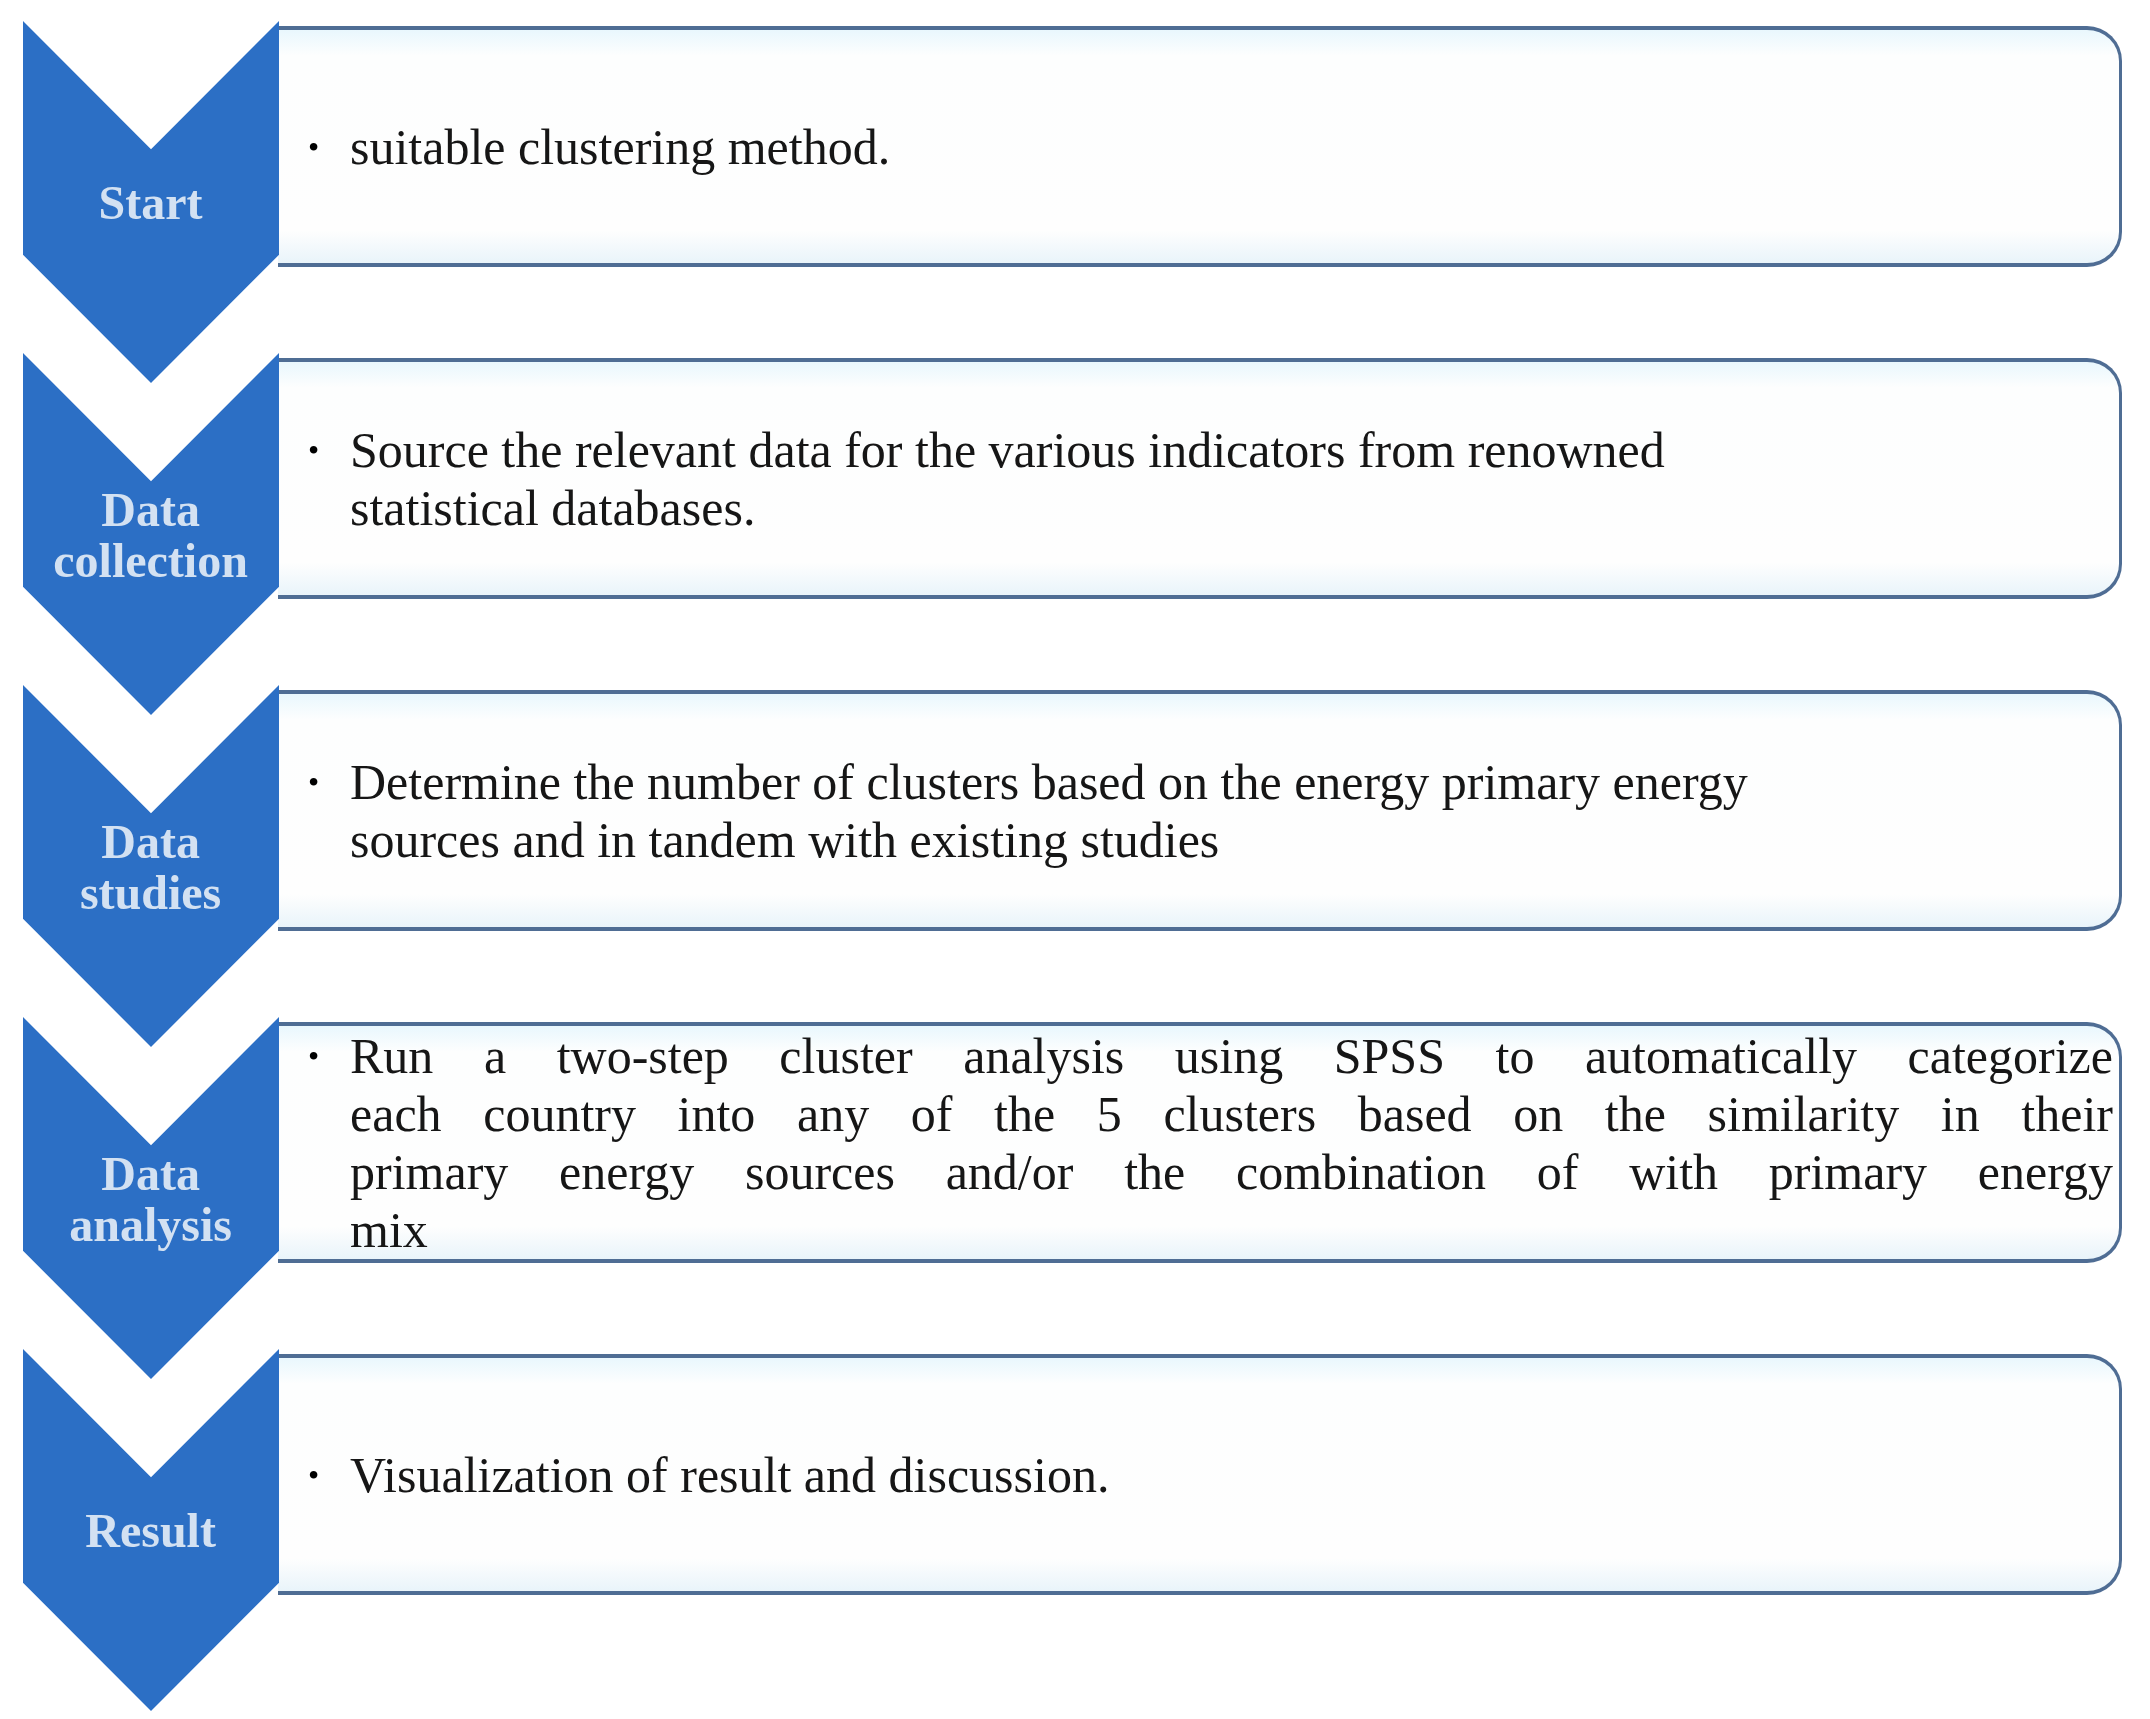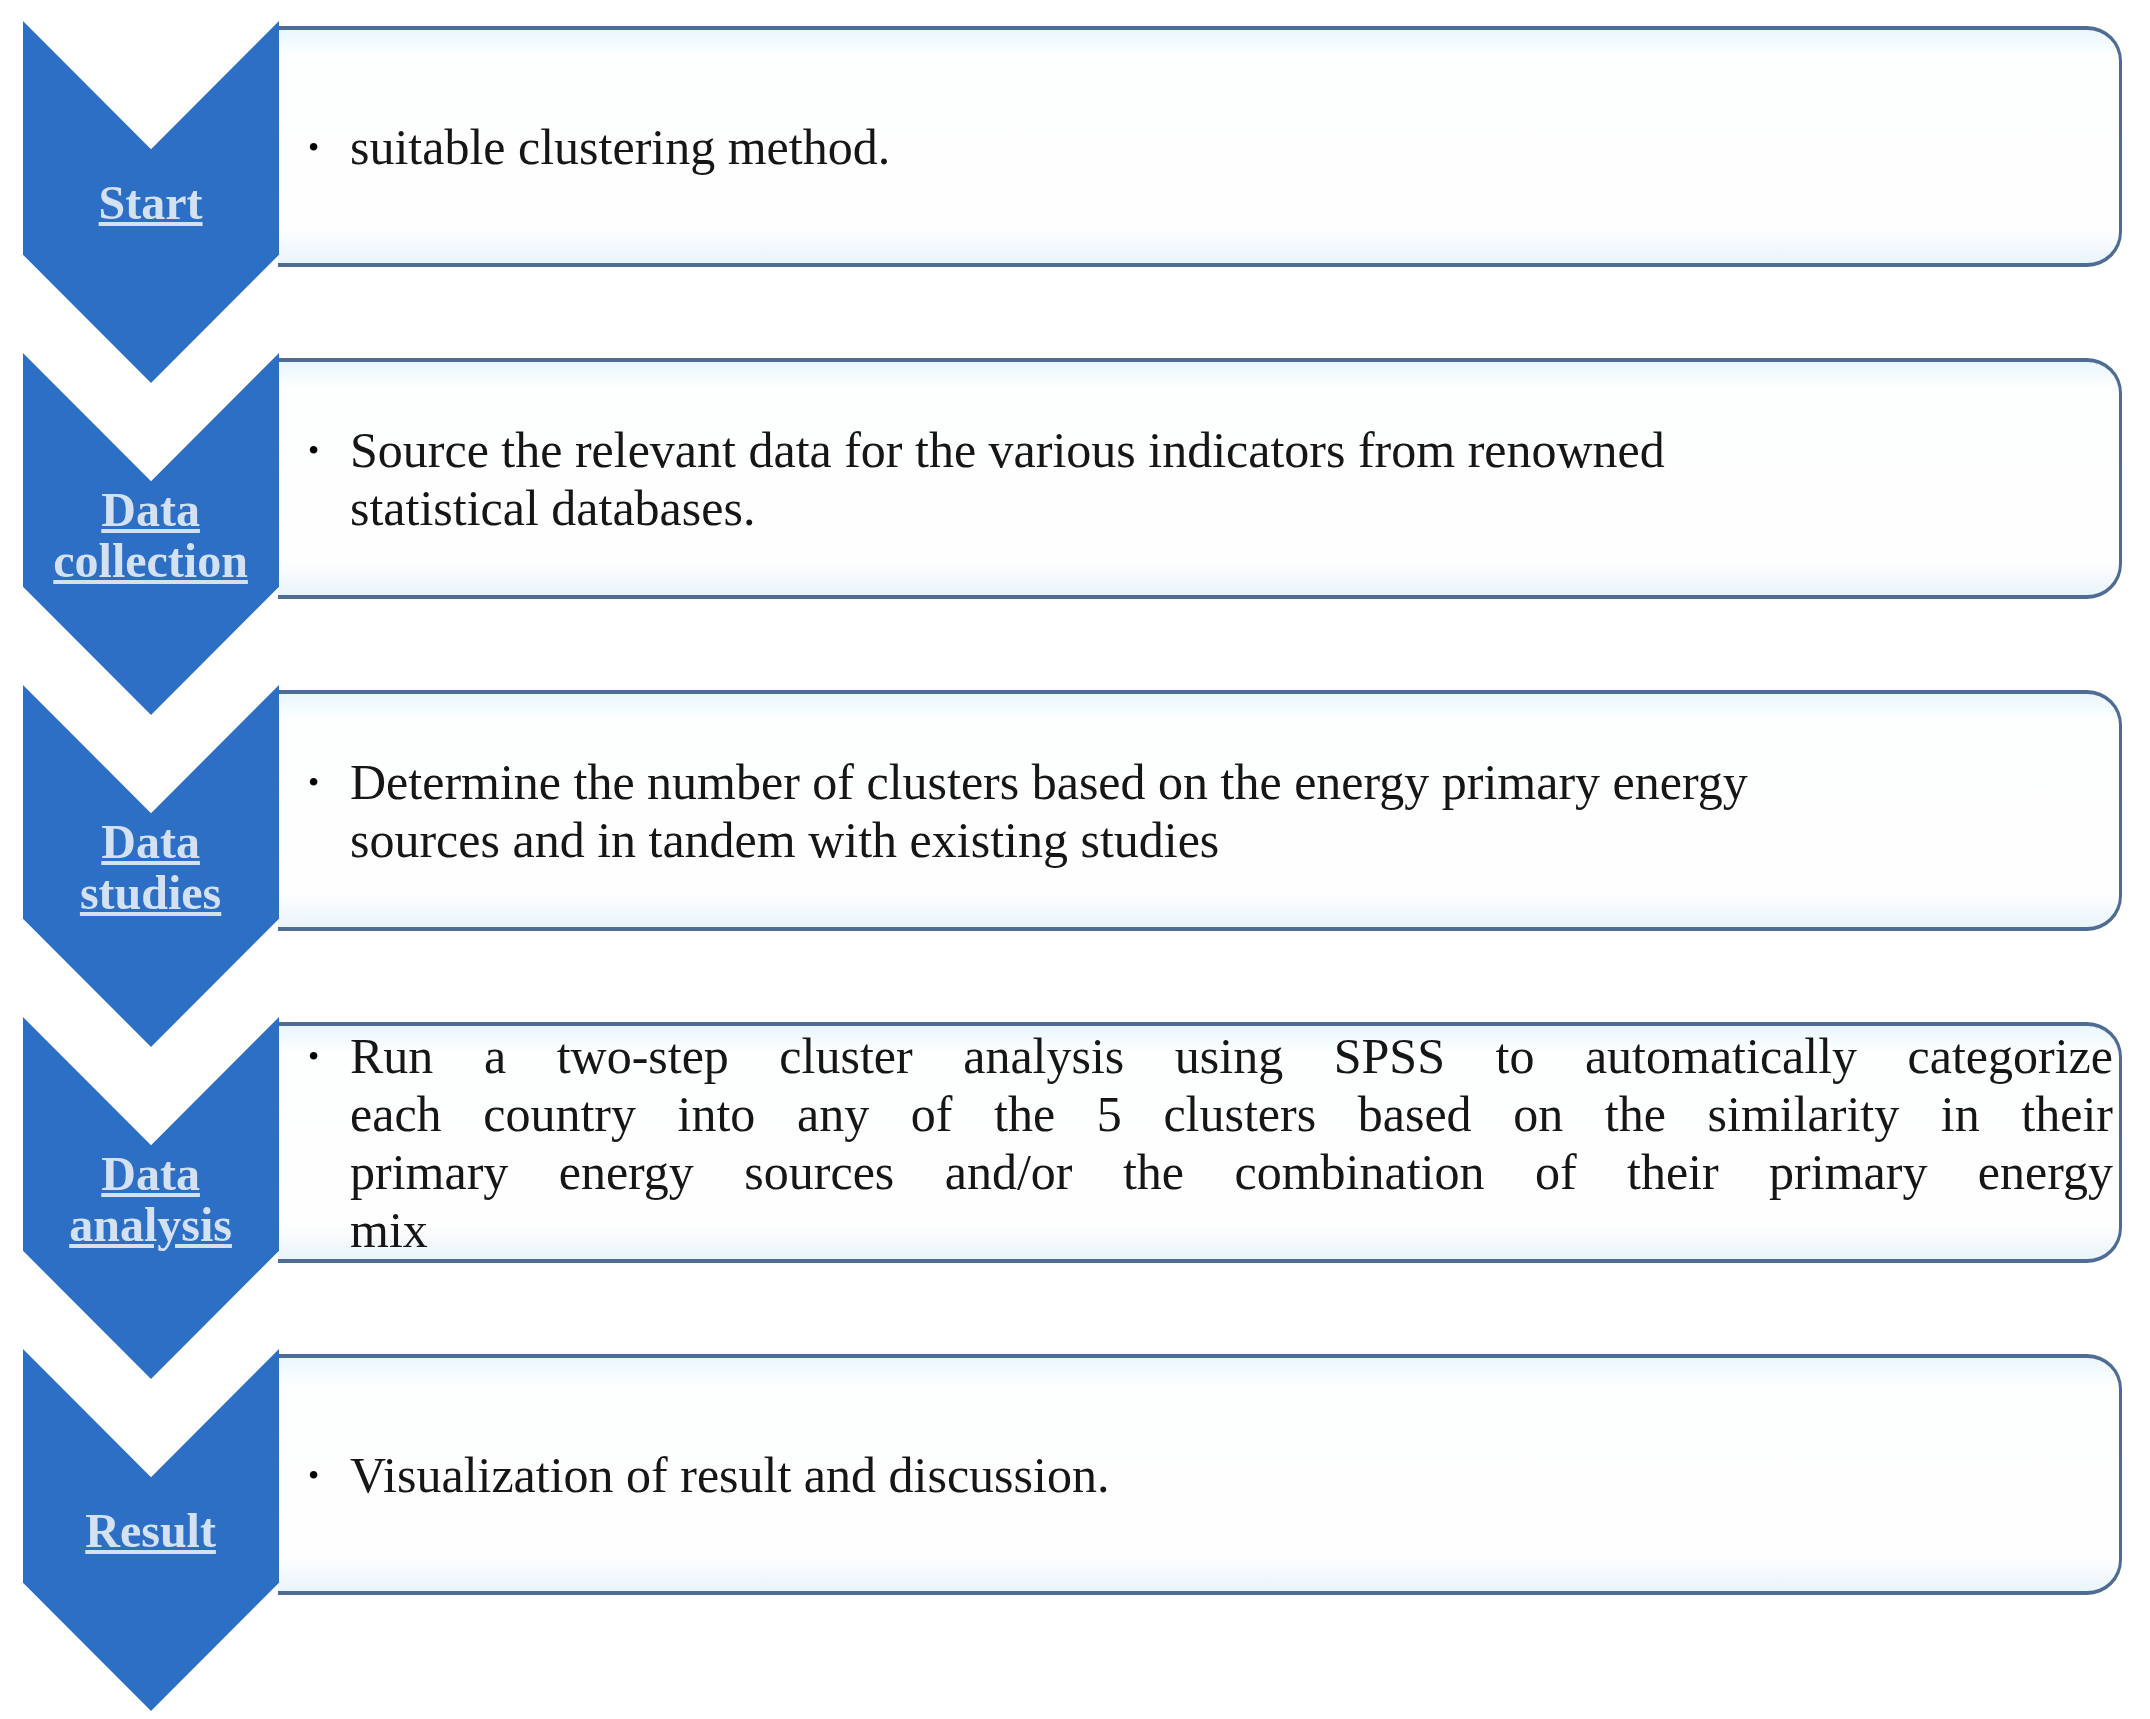--- a/index.html
+++ b/index.html
@@ -43,21 +43,20 @@
     z-index:3;
     display:flex;
     flex-direction:column;
     align-items:center;
     justify-content:center;
     color:var(--label-color);
     font-size:48px;
     font-weight:bold;
     line-height:51px;
     text-align:center;
-    text-decoration:underline;
   }
   .box{
     position:absolute;
     left:278px;
     top:26.4px;
     width:1844px;
     height:241px;
     box-sizing:border-box;
     background:linear-gradient(180deg,#e9f7fd 0%,#fdfefe 11%,#fefefe 86%,#e9f4fa 100%);
     border-style:solid;
@@ -150,21 +149,21 @@
     </svg>
     <div class="chev-label">
         <div>Data</div>
         <div>analysis</div>
       </div>
     <div class="box">
       <div class="entry">
         <span class="dot">•</span>
       <div class="line jline">Run a two-step cluster analysis using SPSS to automatically categorize</div>
           <div class="line jline">each country into any of the 5 clusters based on the similarity in their</div>
-          <div class="line jline">primary energy sources and/or the combination of their primary energy</div>
+          <div class="line jline">primary energy sources and/or the combination of with primary energy</div>
           <div class="line">mix</div>
         </div>
     </div>
   </div>
 
   <div class="row" style="top: 1328px;">
     <svg class="chev" viewBox="0 0 340 480" preserveAspectRatio="none" aria-hidden="true">
       <polygon points="0,0 170,170 340,0 340,310 170,480 0,310"></polygon>
     </svg>
     <div class="chev-label">

